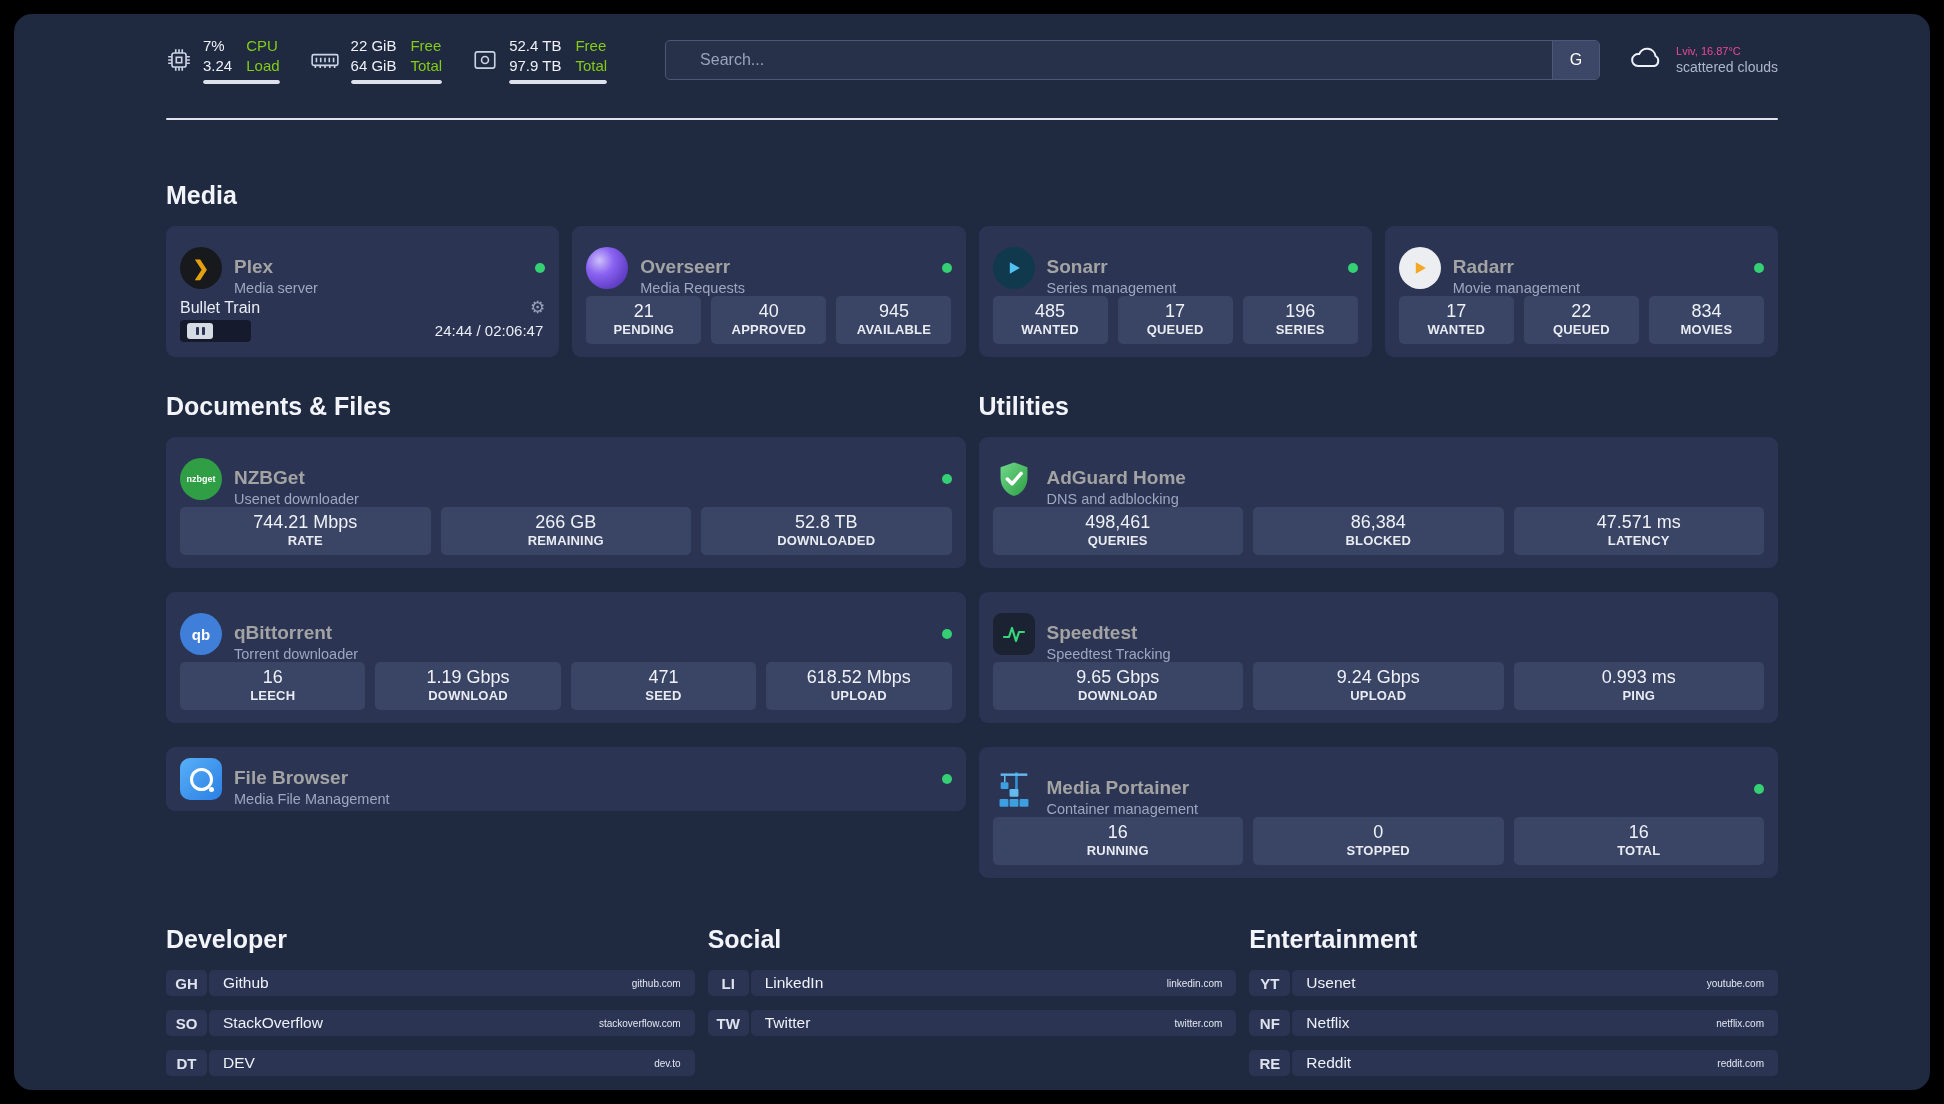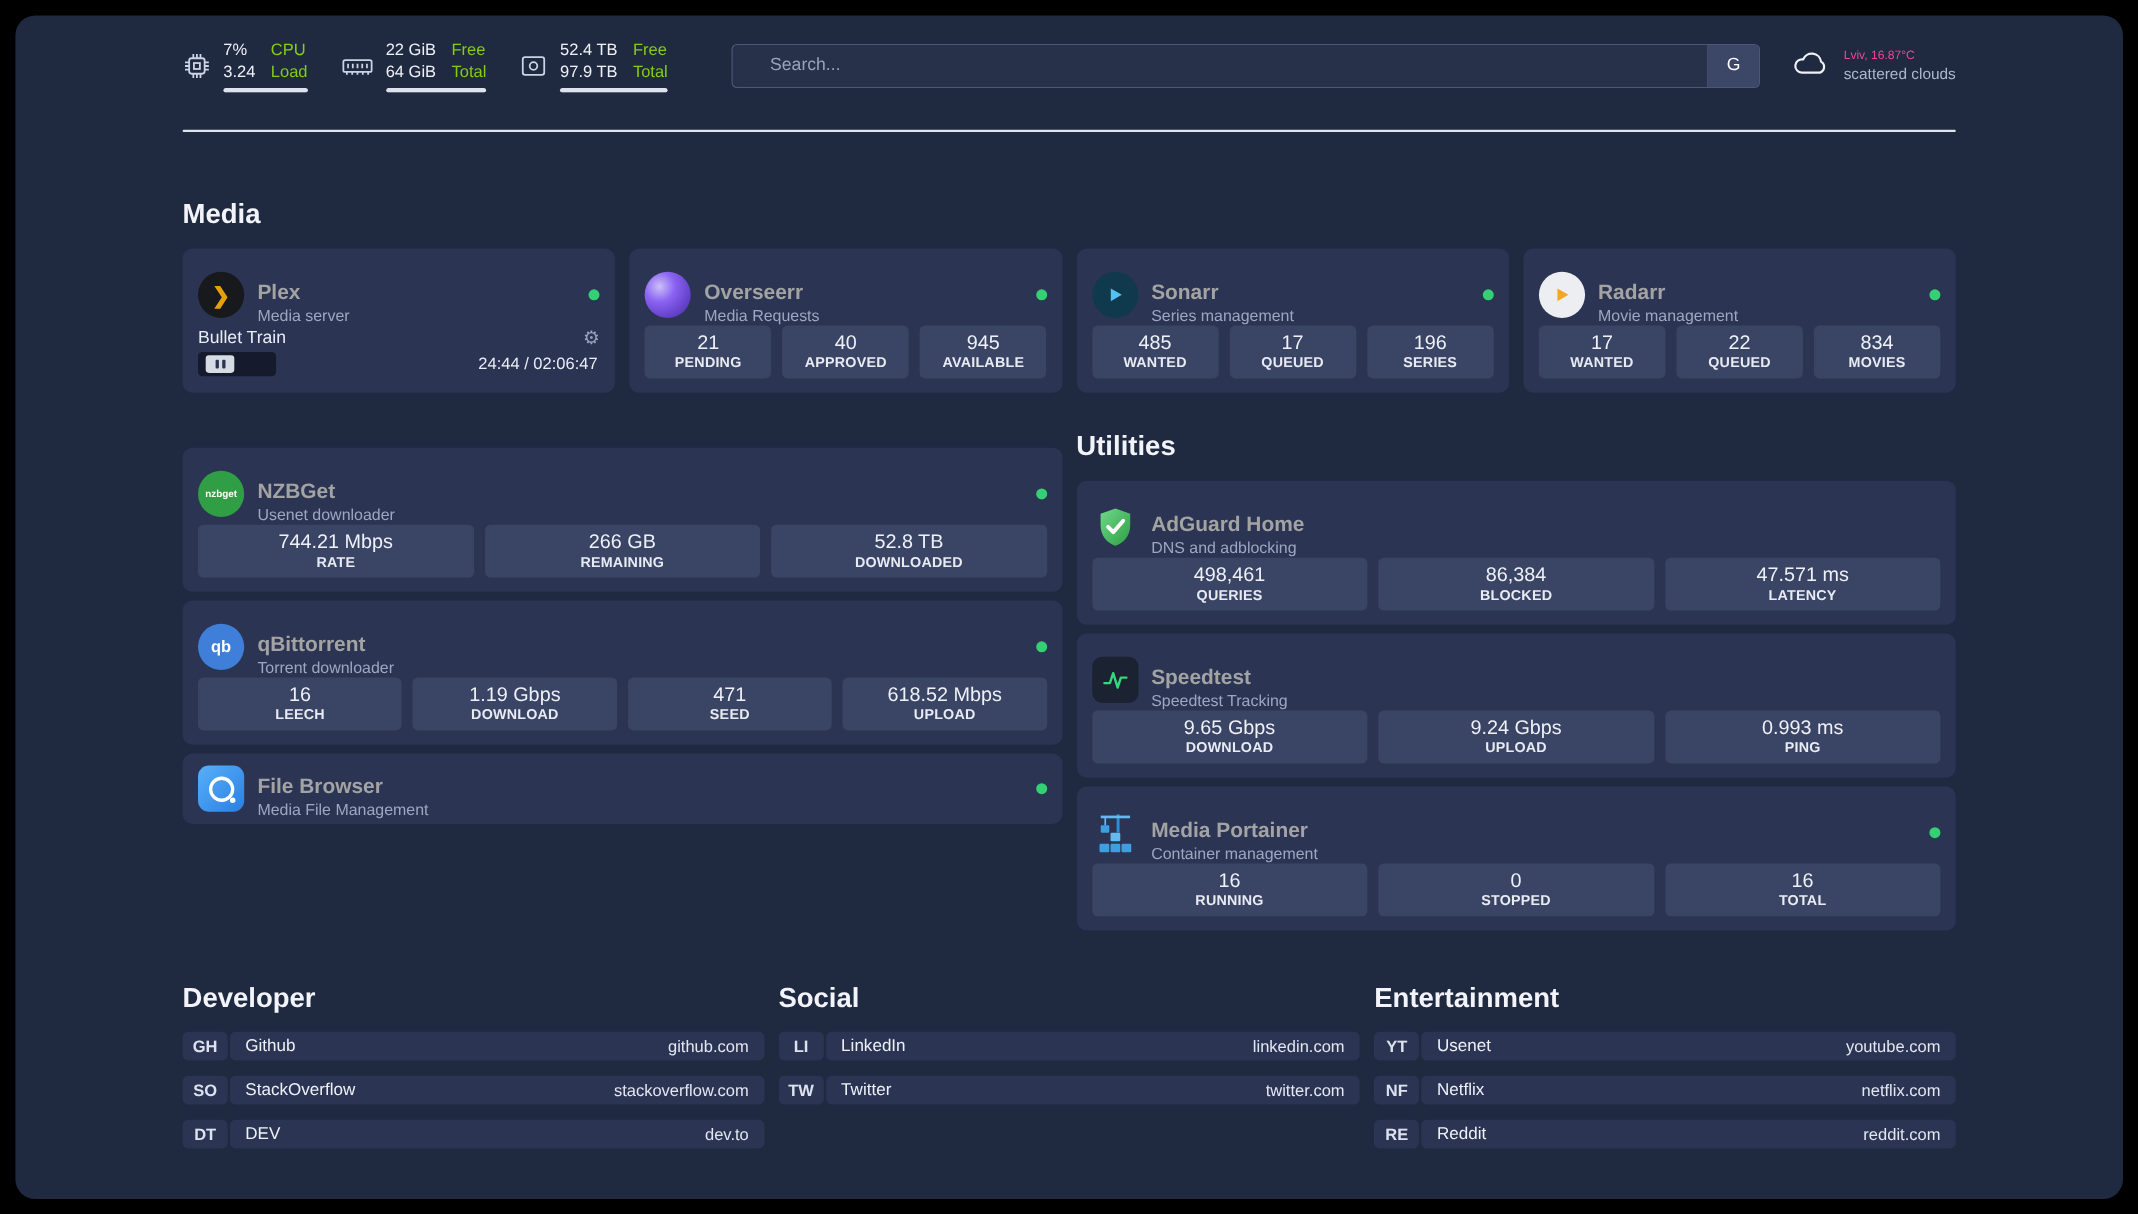--- a/index.html
+++ b/index.html
@@ -26,21 +26,21 @@
   .weather-main { font-size:11px; color:#ec4899; }
   .weather-sub { font-size:14px; color:#aeb6cc; margin-top:2px; }
 
   .divider { height:2px; background:#dfe3ec; margin-top:34px; border-radius:1px; }
 
   
   .section-title { font-size:25px; font-weight:600; color:#f2f4f9; line-height:30px; }
   .media-section { margin-top:60px; }
   .media-grid { display:grid; grid-template-columns:repeat(4,1fr); gap:13px; margin-top:16px; }
   .mid-grid { display:grid; grid-template-columns:1fr 1fr; gap:13px; margin-top:34px; }
-  .col-cards { display:flex; flex-direction:column; gap:8px; margin-top:16px; }
+  .col-cards { display:flex; flex-direction:column; gap:24px; margin-top:16px; }
 
   .card { background:#2b3553; border-radius:9px; padding:14px; box-sizing:border-box; cursor:pointer; }
   .app-card { height:131px; display:flex; flex-direction:column; justify-content:space-between; }
   .card-slim { height:64px; display:flex; align-items:center; }
   .card-slim .app-header { flex:1; }
 
   .app-header { display:flex; align-items:center; gap:12px; }
   .app-titles { flex:1; min-width:0; }
   .app-name { font-size:19px; font-weight:600; color:#a3a3a3;margin-top:16px; }
   .app-sub { font-size:14.5px; color:#9da7c0; margin-top:2px; }
@@ -75,21 +75,21 @@
   .pause-chip i { width:3px; height:8px; background:#2b3553; border-radius:1px; }
   .player-time { position:absolute; right:2px; top:3px; font-size:15px; color:#e9edf5; }
 
   
   .links-grid { display:grid; grid-template-columns:repeat(3,1fr); gap:13px; margin-top:46px; }
   .link-col .section-title { margin-bottom:16px; }
   .link-row { display:flex; gap:2px; height:26px; margin-bottom:14px; cursor:pointer; }
   .link-abbr { width:41px; flex:none; background:#2b3553; border-radius:5px; display:flex; align-items:center; justify-content:center; font-weight:700; font-size:15px; color:#dde2ee; }
   .link-bar { flex:1; background:#2b3553; border-radius:5px; display:flex; align-items:center; justify-content:space-between; padding:0 14px; }
   .link-name { font-size:15.5px; color:#eef1f7; }
-  .link-url { font-size:15px; color:#e3e7f1; }
+  .link-url { font-size:10px; color:#e3e7f1; }
 </style>
 </head>
 <body>
 
 <div class="frame">
 
   <div class="topbar">
 
     <div class="sys">
       <span class="sys-icon">
@@ -284,20 +284,21 @@
               <div class="tile-label">MOVIES</div>
             </div>
         </div>
       </div>
     </div>
   </div>
 
   <div class="mid-grid">
 
     <div class="link-col">
+      <div class="section-title">Documents &amp; Files</div>
       <div class="col-cards">
 
         <div class="card app-card">
           <div class="app-header">
             <div class="app-icon icon-circle nzbget-icon">
                 <span>nzbget</span>
               </div>
             <div class="app-titles">
               <div class="app-name">NZBGet</div>
               <div class="app-sub">Usenet downloader</div>

